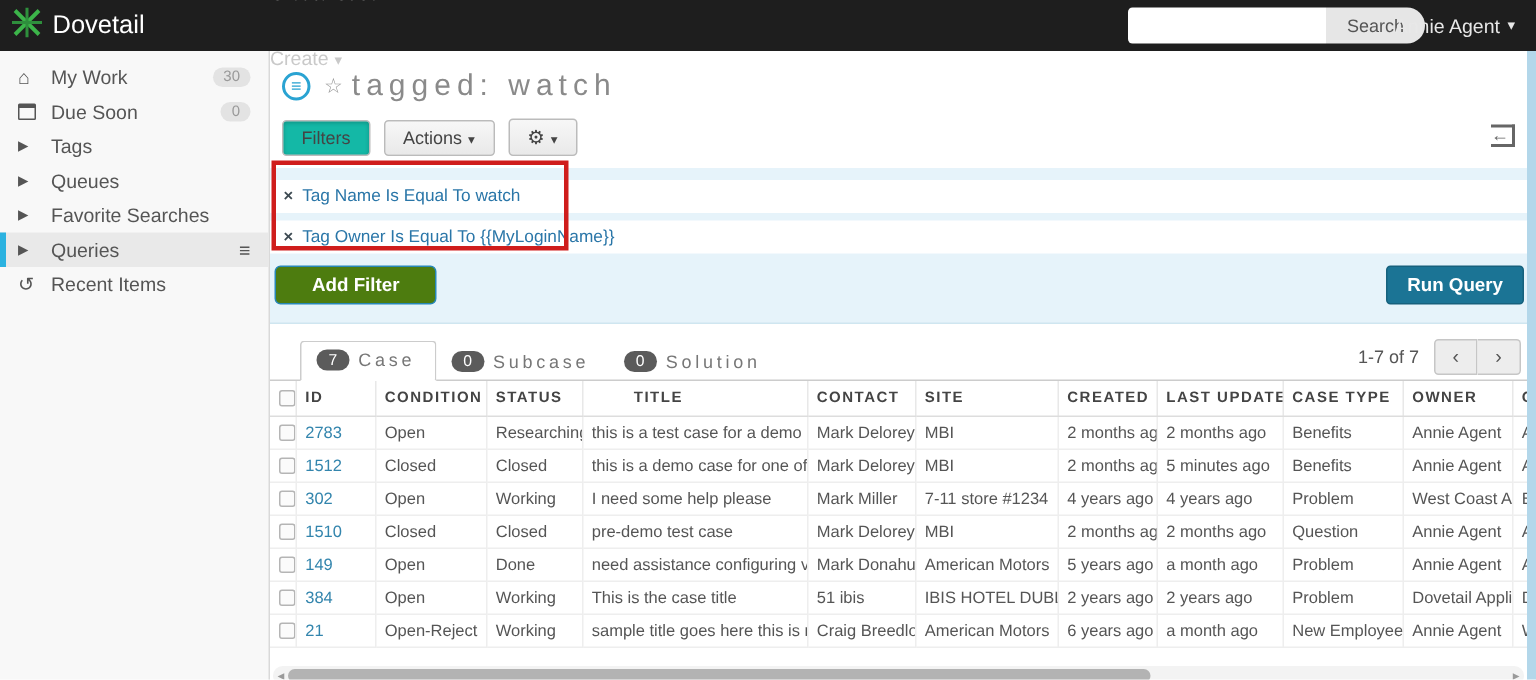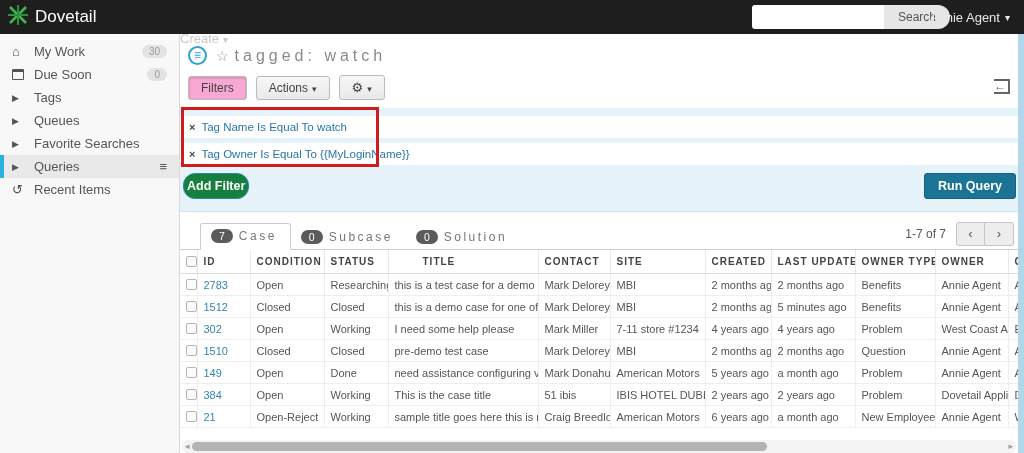--- a/index.html
+++ b/index.html
@@ -42,40 +42,40 @@
     border-radius:1px; display:inline-block; margin-right:10px; }
 
   
   .main { position:absolute; left:180px; top:34px; right:6px; bottom:0;
     background:#fff; overflow:hidden; }
 
   .query-header { display:flex; align-items:center; padding:12px 0 4px 8px; }
   .circle-list-icon { width:19px; height:19px; border:2px solid #2aa3d2; border-radius:50%;
     color:#2aa3d2; font-size:12px; font-weight:bold; line-height:15px; text-align:center; }
   .star-icon { color:#999; font-size:14px; margin:0 6px 0 9px; }
-  .query-title { color:#8a8a8a; font-size:16px; letter-spacing:4px; }
+  .query-title { color:#8a8a8a; font-size:20px; letter-spacing:4px; }
 
   .toolbar { display:flex; align-items:center; padding:6px 0 8px 8px; position:relative; }
   .btn { border:1px solid #bbb; background:linear-gradient(#f7f7f7,#e9e9e9); color:#444;
     font-size:12px; padding:4px 12px; border-radius:3px; margin-right:9px; cursor:pointer; }
   .btn .caret { font-size:9px; margin-left:4px; }
-  .btn.active { background:#f9a8d4; box-shadow:inset 0 1px 3px rgba(0,0,0,.2); }
+  .btn.active { background:#14b8a6; box-shadow:inset 0 1px 3px rgba(0,0,0,.2); }
   .gear { font-size:13px; }
   .collapse-icon { position:absolute; right:8px; top:10px; width:16px; height:15px;
     border-top:2px solid #666; border-right:2px solid #666; border-bottom:2px solid #666;
     color:#666; font-size:12px; line-height:11px; text-align:left; cursor:pointer; }
 
   .filter-panel { position:relative; background:#e6f3fa; border-bottom:1px solid #cfe6f0;
     padding:8px 0 6px 0; }
   .filter-row { background:#fff; height:22px; display:flex; align-items:center;
     padding-left:9px; margin-bottom:5px; font-size:11.5px; color:#2a76a8; cursor:pointer; }
   .filter-row .x { color:#3d4a52; margin-right:6px; font-size:11px; font-weight:bold; }
   .filter-actions { display:flex; justify-content:space-between; padding:3px 2px 6px 3px; }
-  .btn-addfilter { background:#15803d; border:1px solid #2787b6; color:#fff; font-size:12.5px;
-    font-weight:bold; padding:5px 3px; border-radius:12px; cursor:pointer; }
+  .btn-addfilter { background:#4d7c0f; border:1px solid #2787b6; color:#fff; font-size:12.5px;
+    font-weight:bold; padding:5px 24px; border-radius:4px; cursor:pointer; }
   .btn-runquery { background:#1b7495; border:1px solid #16617d; color:#fff; font-size:12.5px;
     font-weight:bold; padding:5px 13px; border-radius:3px; cursor:pointer; }
 
   .red-annotation { position:absolute; left:181px; top:107px; width:198px; height:60px;
     border:3px solid #cf1d1c; z-index:8; pointer-events:none; }
 
   
   .tabstrip { display:flex; align-items:flex-end; border-bottom:1px solid #ccc;
     margin-top:8px; padding-left:20px; position:relative; height:30px; }
   .tab { display:flex; align-items:center; gap:6px; padding:5px 13px 6px 10px;
@@ -237,21 +237,21 @@
           <div class="cb"></div>
         </th>
       <th style="width: 53px;">ID</th>
           <th style="width: 74px;">CONDITION</th>
           <th style="width: 64px;">STATUS</th>
           <th style="width: 150px; padding-left: 34px;">TITLE</th>
           <th style="width: 72px;">CONTACT</th>
           <th style="width: 95px;">SITE</th>
           <th style="width: 66px; margin-left: 22px;">CREATED</th>
           <th style="width: 84px;">LAST UPDATED</th>
-          <th style="width: 80px;">OWNER TYPE</th>
+          <th style="width: 80px;">CASE TYPE</th>
           <th style="width: 73px;">OWNER</th>
           <th style="width: 40px;">C</th>
         </tr>
     </thead>
     <tbody>
         <tr>
           <td>
             <div class="cb"></div>
           </td>
           <td class="id-cell">2783</td>

